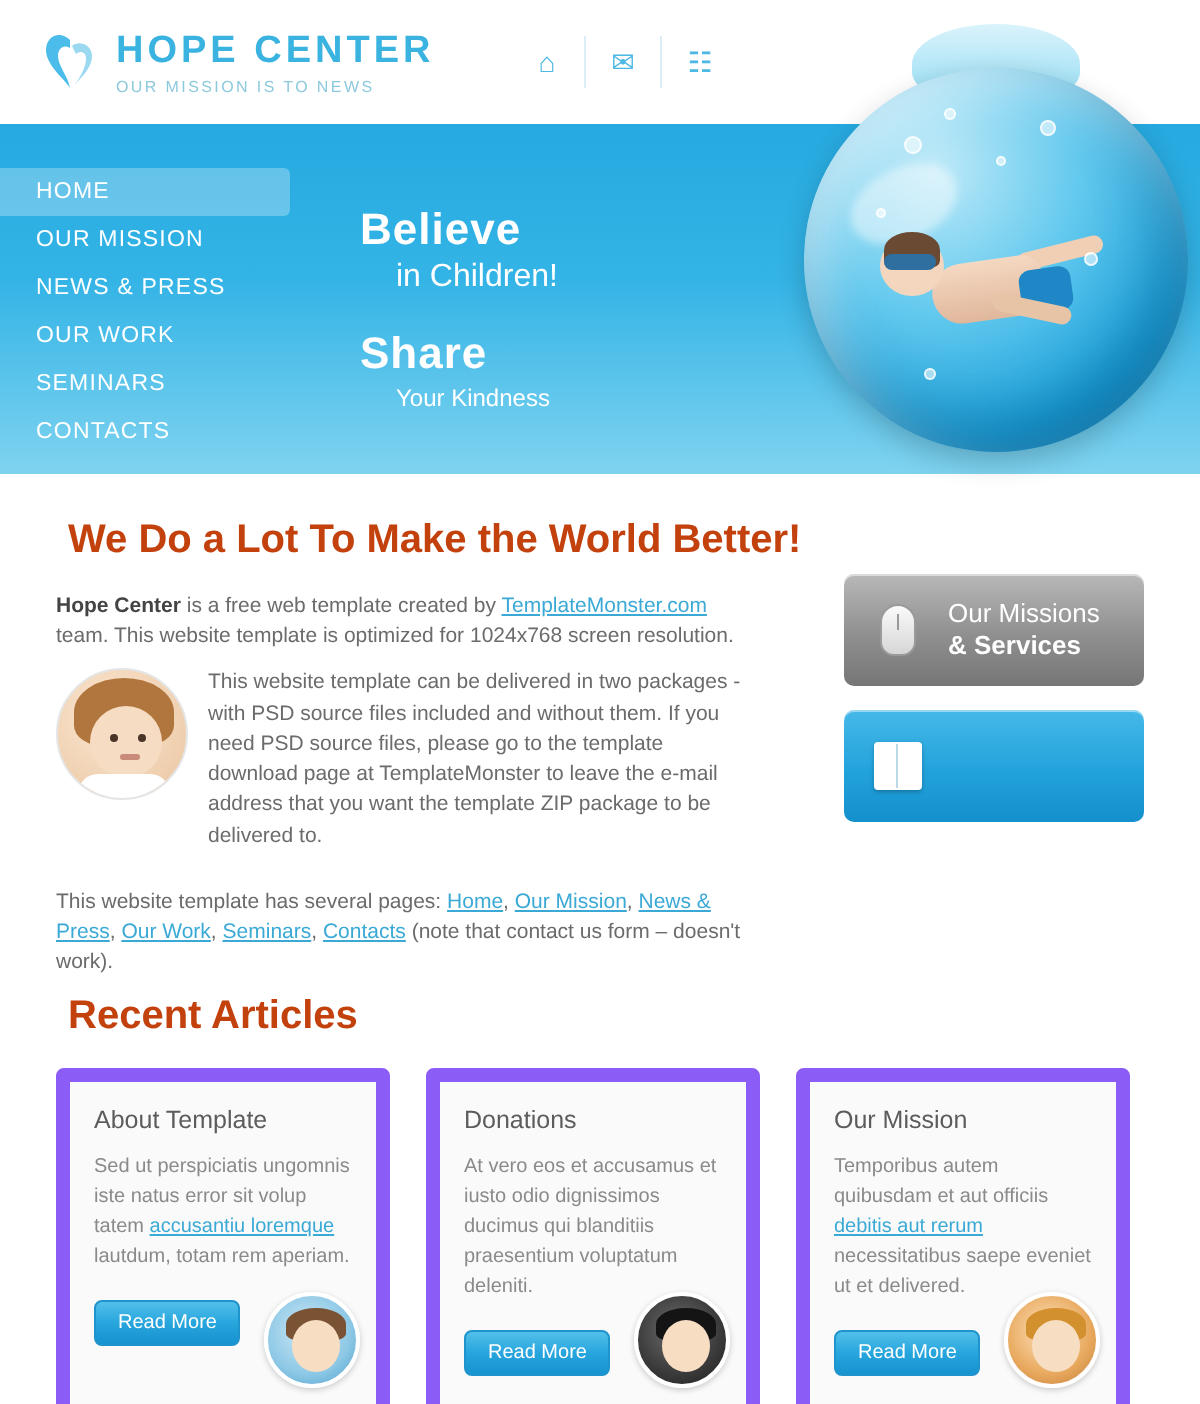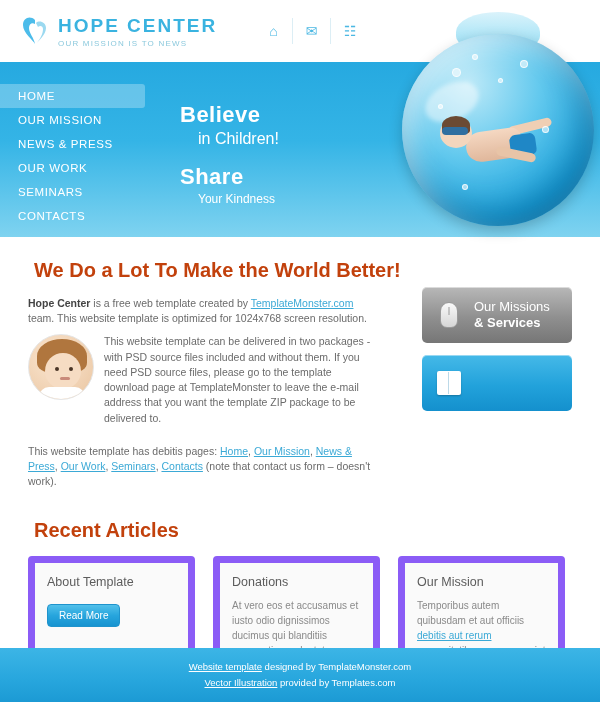--- a/index.html
+++ b/index.html
@@ -430,47 +430,50 @@
           <div class="av-face"></div>
           <div class="av-eye l"></div>
           <div class="av-eye r"></div>
           <div class="av-mouth"></div>
           <div class="av-body"></div>
         </div>
         <p>This website template can be delivered in two packages - with PSD source files included and without them. If you need PSD source files, please go to the template download page at TemplateMonster to leave the e-mail address that you want the template ZIP package to be delivered to.</p>
       </div>
 
       <p>
-        <span>This website template has debitis pages: </span><a href="#">Home</a>, <a href="#">Our Mission</a>, <a href="#">News &amp; Press</a>, <a href="#">Our Work</a>, <a href="#">Seminars</a>, <a href="#">Contacts</a><span> (note that contact us form – doesn't work).</span>
+        <span>This website template has several pages: </span><a href="#">Home</a>, <a href="#">Our Mission</a>, <a href="#">News &amp; Press</a>, <a href="#">Our Work</a>, <a href="#">Seminars</a>, <a href="#">Contacts</a><span> (note that contact us form – doesn't work).</span>
       </p>
     </div>
 
     <div class="side">
       <div class="side-btn missions">
         <div class="side-ico">
             <div class="mouse-ico"></div>
           </div>
         <div class="side-label">
           <div class="side-l1">Our Missions</div>
           <div class="side-l2">&amp; Services</div>
         </div>
       </div>
       <div class="side-btn donate">
         <div class="side-ico">
             <div class="book-ico"></div>
           </div>
       </div>
     </div>
 
-    <h2 class="section-title" style="margin-top:30px;">Recent Articles</h2>
+    <h2 class="section-title" style="margin-top:8px;">Recent Articles</h2>
 
     <div class="cards">
 
       <div class="card">
         <h3>About Template</h3>
+        <p>
+          <span>Sed ut perspiciatis ungomnis iste natus error sit volup tatem </span><a href="#">accusantiu loremque</a><span> lautdum, totam rem aperiam.</span>
+        </p>
         <a class="read-more" href="#">Read More</a>
         <div class="card-avatar ca1">
           <div class="ca-hair"></div>
             <div class="ca-face"></div>
         </div>
       </div>
 
       <div class="card">
         <h3>Donations</h3>
         <p>
@@ -491,22 +494,14 @@
         <a class="read-more" href="#">Read More</a>
         <div class="card-avatar ca3">
           <div class="ca-hair"></div>
             <div class="ca-face"></div>
         </div>
       </div>
 
     </div>
   </div>
 
-  <div class="footer">
-    <div>
-      <a href="#">Website template</a><span> designed by TemplateMonster.com</span>
-    </div>
-    <div>
-      <a href="#">Vector Illustration</a><span> provided by Templates.com</span>
-    </div>
-  </div>
 
 </div>
 
 </body></html>

